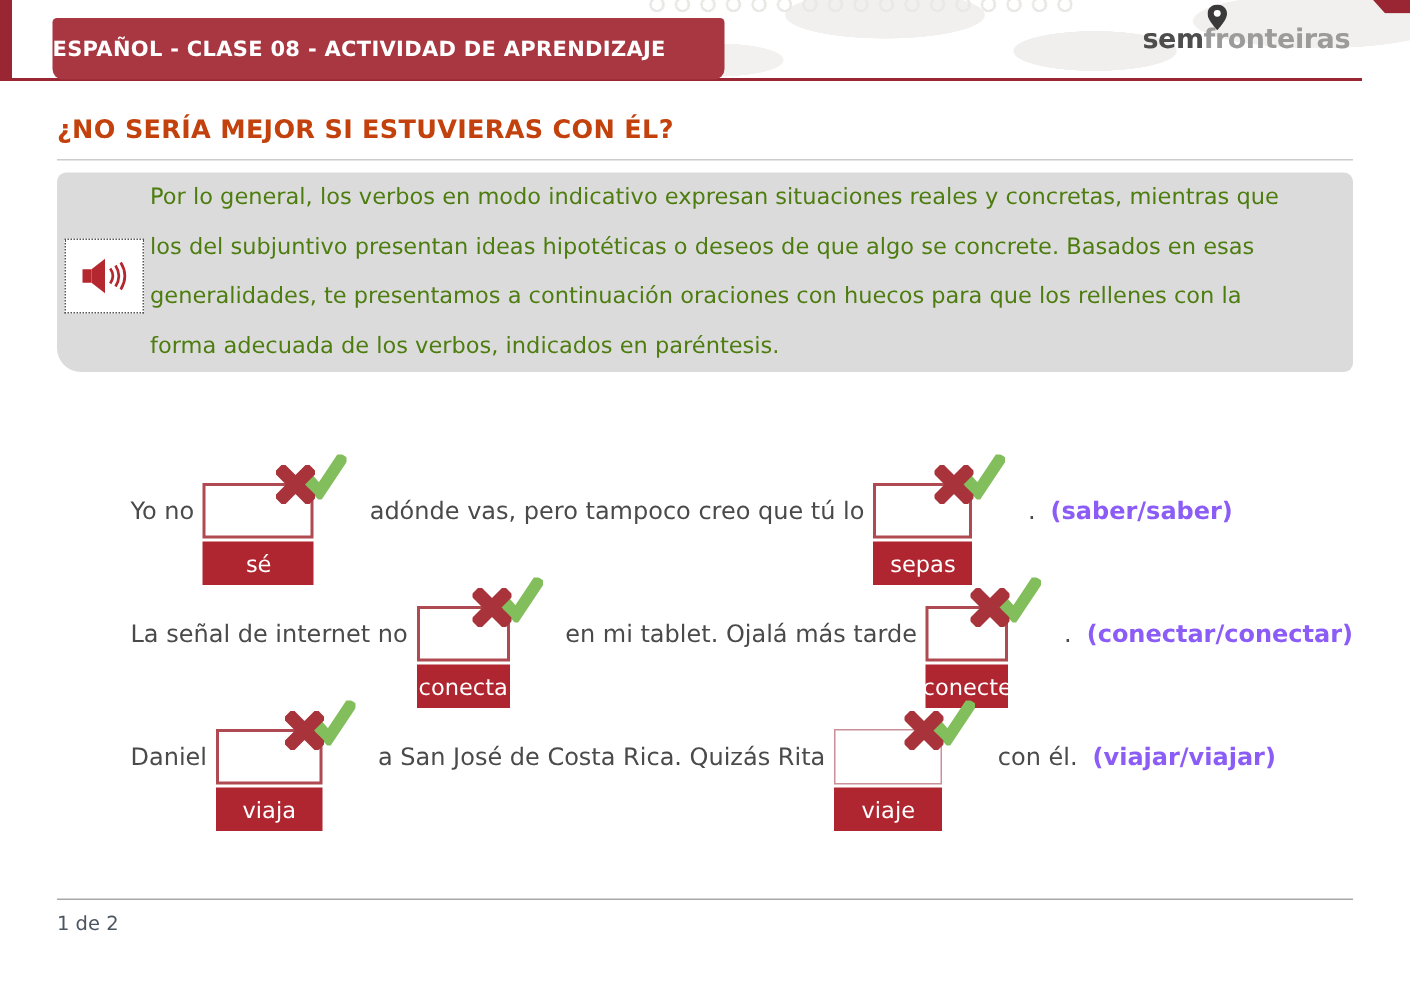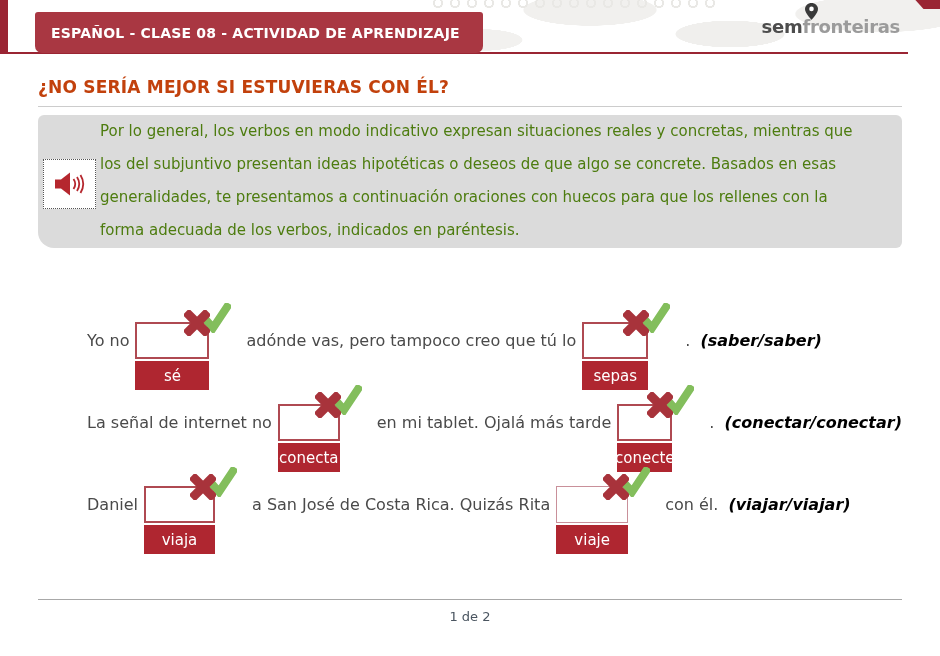--- a/index.html
+++ b/index.html
@@ -24,21 +24,21 @@
   }
   .corner-red {
     position:absolute; right:0; top:0; width:30px; height:9px; background:#9a2533;
     clip-path:polygon(18% 0, 100% 0, 100% 100%, 45% 100%);
   }
   .left-strip { position:absolute; left:0; top:0; width:8px; height:54px; background:#9a2533; }
   .header-line { position:absolute; left:0; top:52px; width:908px; height:2px; background:#9a2533; }
   .header-badge {
     position:absolute; left:35px; top:12px; width:448px; height:41px;
     background:#a93742; border-radius:3px 3px 7px 7px;
-    display:flex; align-items:center; padding-left:16px;
+    display:flex; align-items:center; padding-left:0;
   }
   .header-badge span {
     color:#ffffff; font-weight:bold; font-size:14px; letter-spacing:0.2px;
   }
   .logo { position:absolute; right:40px; top:16px; font-size:18px; font-weight:bold; letter-spacing:-0.3px; }
   .logo .sem { color:#4d4d4d; }
   .logo .fron { color:#9b9b9b; }
   .logo .pin { position:absolute; left:43px; top:-13px; }
   
   .content { margin:0 38px; }
@@ -67,26 +67,26 @@
   }
   .blank.light input.box { border:1px solid #c9909a; }
   .marker { position:absolute; top:-19px; right:-22px; width:47px; height:40px; pointer-events:none; }
   .marker .check { position:absolute; right:0; top:0; }
   .marker .cross { position:absolute; left:0; top:7px; }
   .answer {
     position:absolute; top:calc(100% + 2px); left:0; right:0; height:29px;
     background:#af2630; color:#ffffff; font-size:15px;
     display:flex; align-items:center; justify-content:center;
   }
-  .verbs { font-weight:bold; color:#000000; margin-left:5px;font-style:italic; }
+  .verbs { font-weight:bold; color:#8b5cf6; margin-left:5px; }
   .post { margin-left:2px; }
   
   .footer { position:absolute; left:38px; right:38px; top:599px; }
   .footer-divider { height:1px; background:#a8a8a8; border:none; }
-  .page-number { text-align:center; margin-top:9px; font-size:13px; color:#4a5560; }
+  .page-number { margin-top:9px; font-size:13px; color:#4a5560; }
 </style>
 </head>
 <body>
 
 <div class="topband">
   <div class="circles-strip"></div>
   <div class="corner-red"></div>
   <div class="left-strip"></div>
   <div class="header-line"></div>
   <div class="header-badge">

